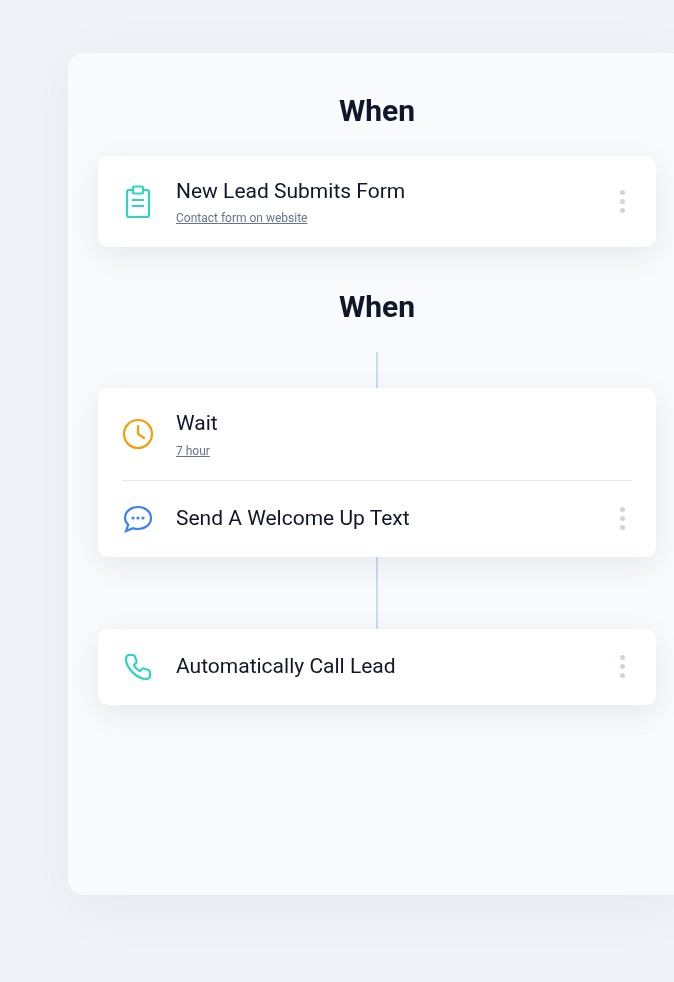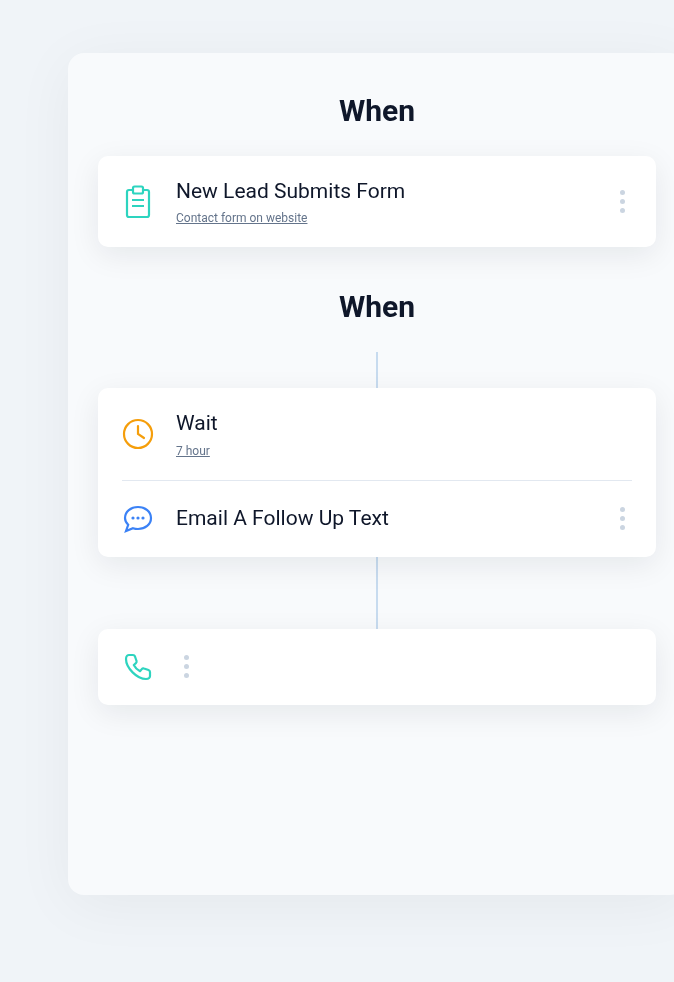--- a/index.html
+++ b/index.html
@@ -157,41 +157,44 @@
     <div class="card-row">
       <div class="card-icon">
         <svg width="32" height="32" viewBox="0 0 32 32" fill="none">
           <path d="M29 15 C29 21.5 23.2 26 16 26 C14.2 26 12.5 25.7 11 25.2 L4 28 L6.2 21.8 C4.2 19.9 3 17.6 3 15 C3 8.5 8.8 4 16 4 C23.2 4 29 8.5 29 15 Z" stroke="#3b82f6" stroke-width="2.2" fill="none"></path>
           <circle cx="11" cy="15" r="1.6" fill="#3b82f6"></circle>
           <circle cx="16" cy="15" r="1.6" fill="#3b82f6"></circle>
           <circle cx="21" cy="15" r="1.6" fill="#3b82f6"></circle>
         </svg>
       </div>
       <div class="card-content">
-        <div class="card-title">Email A Follow Up Text</div>
+        <div class="card-title">Send A Welcome Up Text</div>
       </div>
       <div class="kebab-menu">
         <div class="kebab-dot"></div>
         <div class="kebab-dot"></div>
         <div class="kebab-dot"></div>
       </div>
     </div>
   </div>
 
   <div class="connector"></div>
 
 
   <div class="connector"></div>
 
   <div class="card">
     <div class="card-icon">
       <svg width="30" height="30" viewBox="0 0 30 30" fill="none">
         <path d="M6 3 C5 3 3 4 3 7 C3 16 14 27 23 27 C26 27 27 25 27 24 L27 20 C27 19 26.3 18.3 25.5 18 L21 16.5 C20.2 16.2 19.3 16.5 18.8 17.1 L17 19.2 C14 17.7 12.3 16 10.8 13 L12.9 11.2 C13.5 10.7 13.8 9.8 13.5 9 L12 4.5 C11.7 3.7 11 3 10 3 Z" stroke="#2dd4bf" stroke-width="2.2" fill="none" stroke-linejoin="round"></path>
       </svg>
     </div>
+    <div class="card-content">
+      <div class="card-title">Automatically Call Lead</div>
+    </div>
     <div class="kebab-menu">
       <div class="kebab-dot"></div>
       <div class="kebab-dot"></div>
       <div class="kebab-dot"></div>
     </div>
   </div>
 
 </div>
 
 </body></html>

